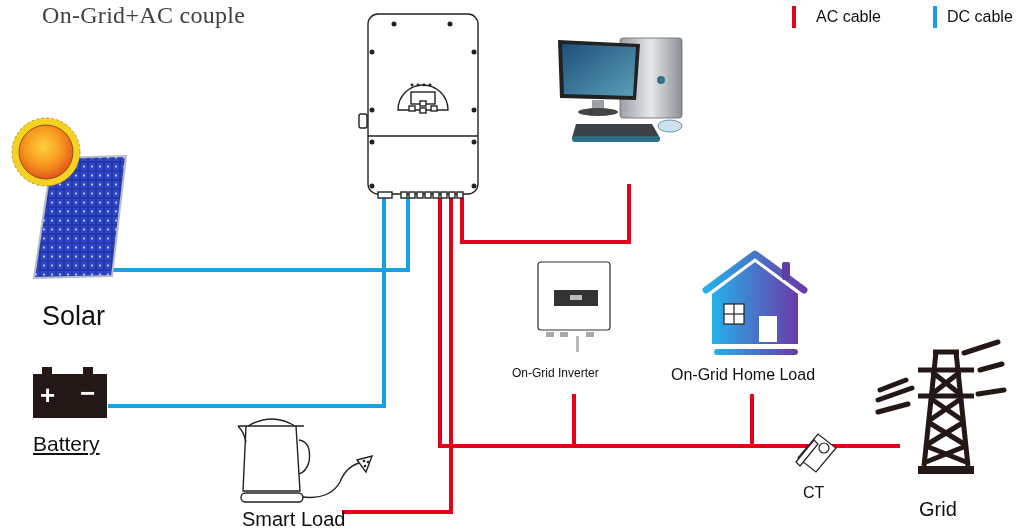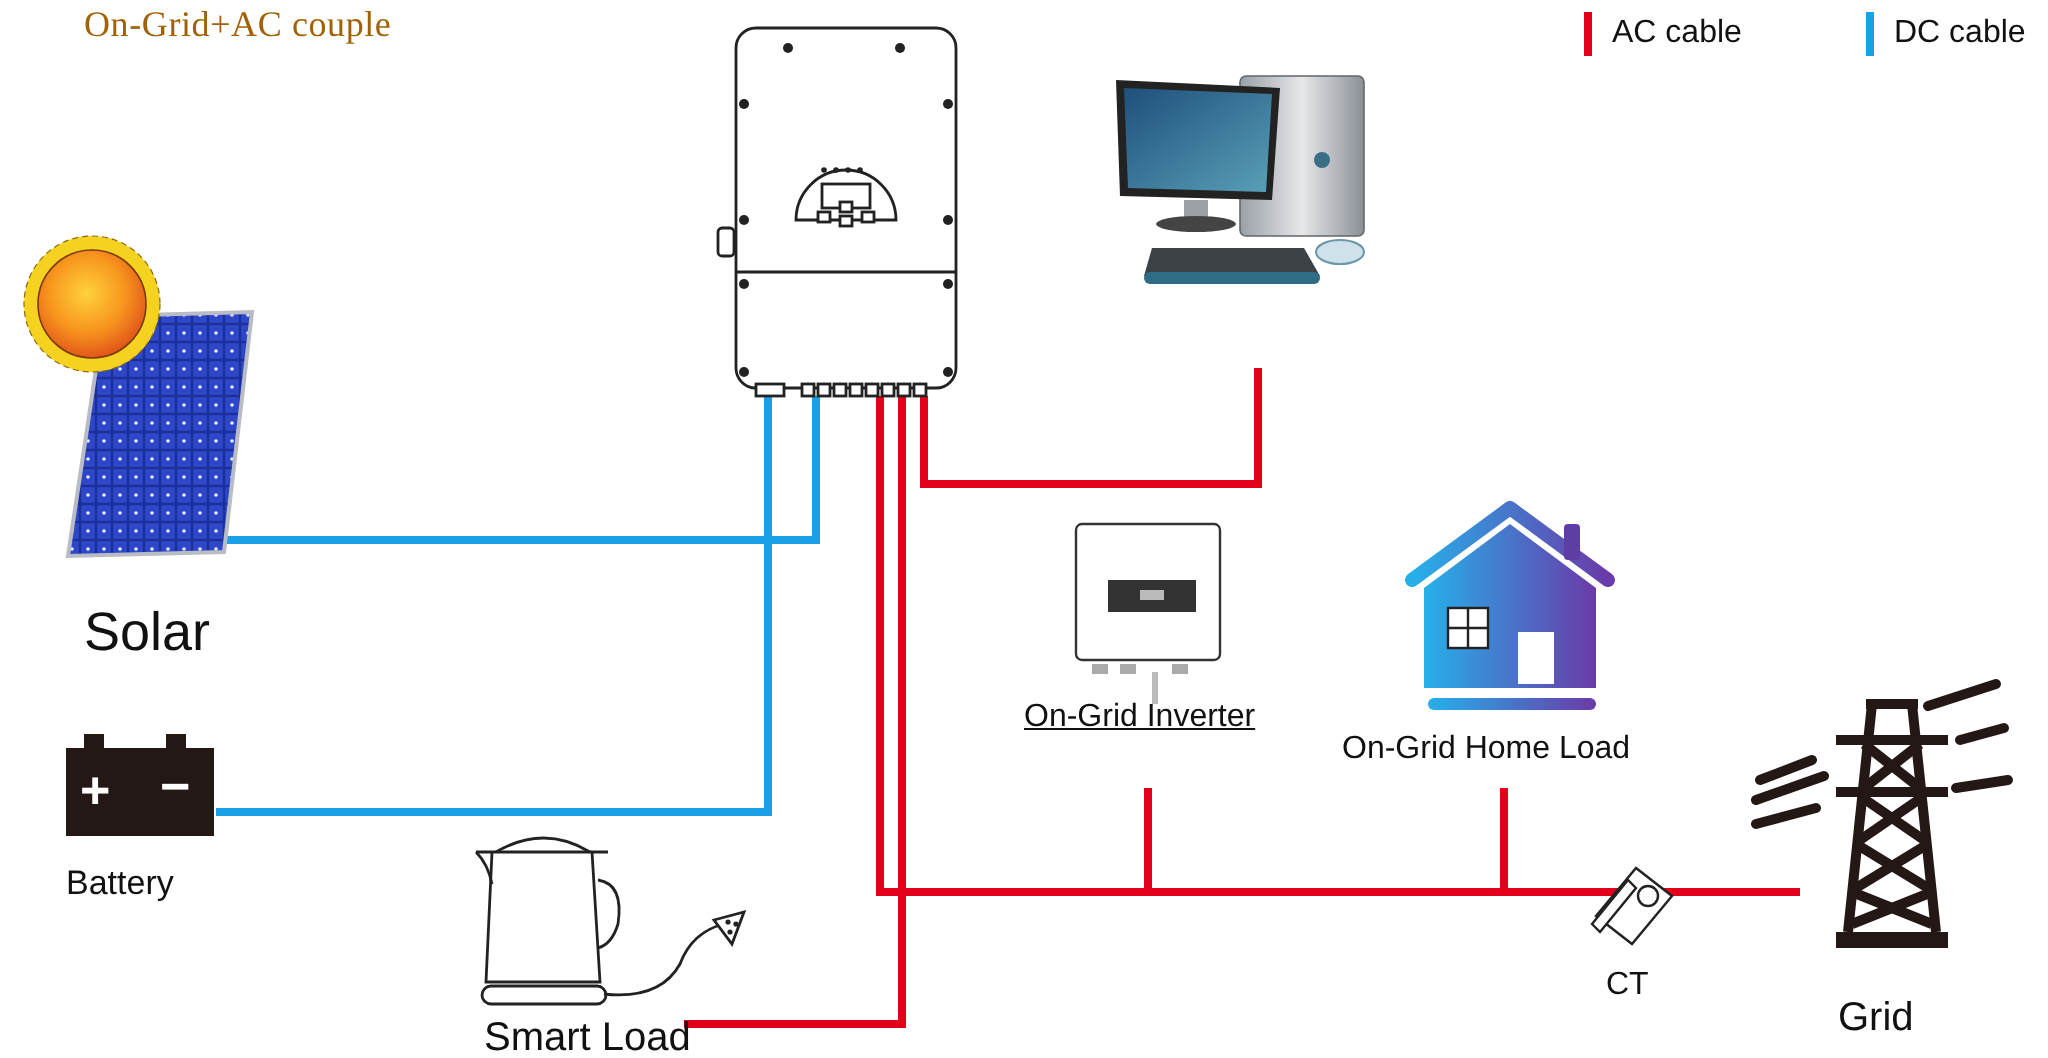--- a/index.html
+++ b/index.html
@@ -1,30 +1,30 @@
 <!DOCTYPE html>
 <html><head>
 <meta charset="utf-8">
 <style>
   html,body{margin:0;padding:0;background:#fff;}
   body{width:1024px;height:529px;position:relative;overflow:hidden;font-family:"Liberation Sans",sans-serif;}
   #stage{position:absolute;left:0;top:0;width:1024px;height:529px;}
   .lbl{position:absolute;color:#111;font-family:"Liberation Sans",sans-serif;white-space:nowrap;}
-  .title{position:absolute;left:42px;top:2px;font-family:"Liberation Serif",serif;font-size:18px;color:#a16207;letter-spacing:0.3px;}
+  .title{position:absolute;left:42px;top:2px;font-family:"Liberation Serif",serif;font-size:24px;color:#404040;letter-spacing:0.3px;}
   .legend{position:absolute;top:6px;font-size:16px;color:#111;display:flex;align-items:center;}
   .legend .sw{display:inline-block;width:4px;height:22px;margin-right:10px;}
 </style>
 </head>
 <body>
 
 <div id="stage">
 
   <div class="title">On-Grid+AC couple</div>
 
-  <div class="legend" style="left:792px;">
+  <div class="legend" style="left:792px;gap:10px;">
     <span class="sw" style="background:#e2001a"></span>
     <span>AC cable</span>
   </div>
   <div class="legend" style="left:933px;">
     <span class="sw" style="background:#1aa0e6"></span>
     <span>DC cable</span>
   </div>
 
   <svg width="1024" height="529" style="position:absolute;left:0;top:0">
     <defs>
@@ -199,19 +199,19 @@
         <line x1="966" y1="446" x2="926" y2="462"></line>
       </g>
       <rect x="918" y="466" width="56" height="8" fill="#231815" stroke="none"></rect>
     </g>
   </svg>
 
   <div class="lbl" style="left:40px;top:380px;font-size:26px;color:#fff;font-weight:bold;">+</div>
   <div class="lbl" style="left:80px;top:378px;font-size:26px;color:#fff;font-weight:bold;">−</div>
 
   <div class="lbl" style="left:42px;top:301px;font-size:27px;">Solar</div>
-  <div class="lbl" style="left:33px;top:432px;font-size:17px;">Battery</div>
-  <div class="lbl" style="left:512px;top:350px;font-size:16px;text-decoration:underline;">On-Grid Inverter</div>
+  <div class="lbl" style="left:33px;top:432px;font-size:21px;text-decoration:underline;">Battery</div>
+  <div class="lbl" style="left:512px;top:366px;font-size:12px;">On-Grid Inverter</div>
   <div class="lbl" style="left:671px;top:366px;font-size:16px;">On-Grid Home Load</div>
   <div class="lbl" style="left:242px;top:508px;font-size:20px;">Smart Load</div>
   <div class="lbl" style="left:803px;top:484px;font-size:16px;">CT</div>
   <div class="lbl" style="left:919px;top:498px;font-size:20px;">Grid</div>
 </div>
 
 </body></html>

